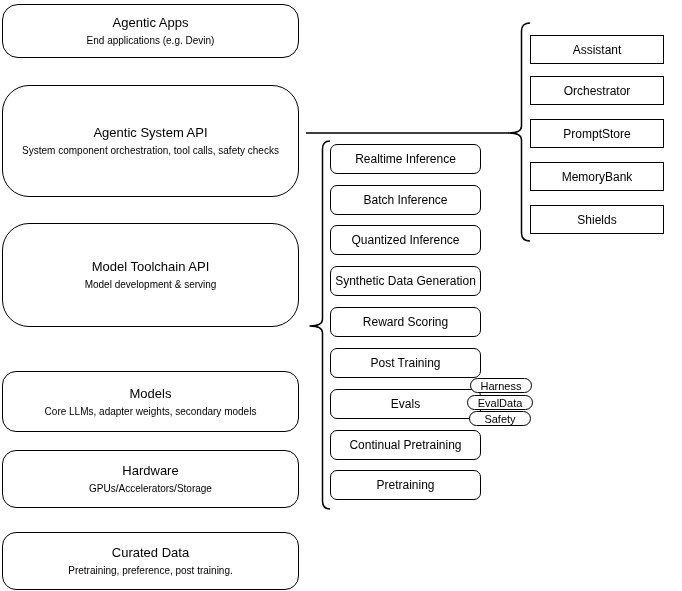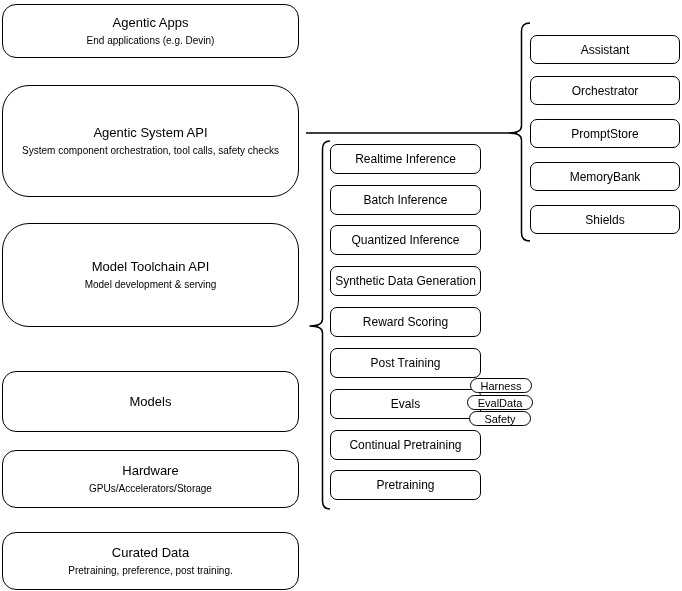--- a/index.html
+++ b/index.html
@@ -26,22 +26,22 @@
   }
   .layer { left: 2px; width: 297px; border-radius: 14px; }
   .layer.big { border-radius: 27px; }
   .layer .title { font-size: 13px; line-height: 15px; }
   .layer .subtitle { font-size: 10px; line-height: 12px; margin-top: 5px; }
   .svc {
     left: 330px; width: 151px; height: 30px;
     border-radius: 7px; font-size: 12px;
   }
   .comp {
-    left: 530px; width: 150px; height: 29px;
-    border-radius: 7px; font-size: 12px;
+    left: 530px; width: 134px; height: 29px;
+    border-radius: 0; font-size: 12px;
   }
   .pill {
     position: absolute;
     background: #ffffff;
     border: 1.4px solid #000000;
     border-radius: 9px;
     box-sizing: border-box;
     display: flex;
     align-items: center;
     justify-content: center;
@@ -60,37 +60,38 @@
 <body>
 
 <div class="canvas">
 
   <svg class="overlay" viewBox="0 0 682 591" xmlns="http://www.w3.org/2000/svg">
     <path d="M306,133 L509,133" fill="none" stroke="#000000" stroke-width="1.5"></path>
     <path d="M530,23 Q521.5,23 521.5,31 L521.5,126 Q521.5,133 509,133 Q521.5,133 521.5,140 L521.5,233 Q521.5,241 530,241" fill="none" stroke="#000000" stroke-width="1.5" stroke-linejoin="round"></path>
     <path d="M330,141 Q322.5,141 322.5,149 L322.5,319 Q322.5,326 310,326 Q322.5,326 322.5,333 L322.5,501 Q322.5,509 330,509" fill="none" stroke="#000000" stroke-width="1.5" stroke-linejoin="round"></path>
   </svg>
 
-  <div class="box layer" style="top:4px; height:54px;">
+  <div class="box layer" style="top:4px; height:54px;border-radius:16px;">
     <div class="title">Agentic Apps</div>
     <div class="subtitle">End applications (e.g. Devin)</div>
   </div>
 
   <div class="box layer big" style="top:85px; height:112px;">
     <div class="title">Agentic System API</div>
     <div class="subtitle">System component orchestration, tool calls, safety checks</div>
   </div>
 
   <div class="box layer big" style="top:223px; height:104px;">
     <div class="title">Model Toolchain API</div>
     <div class="subtitle">Model development &amp; serving</div>
   </div>
 
   <div class="box layer" style="top:371px; height:61px;">
     <div class="title">Models</div>
+    <div class="subtitle">Core LLMs, adapter weights, secondary models</div>
   </div>
 
   <div class="box layer" style="top:450px; height:58px;">
     <div class="title">Hardware</div>
     <div class="subtitle">GPUs/Accelerators/Storage</div>
   </div>
 
   <div class="box layer" style="top:532px; height:58px;">
     <div class="title">Curated Data</div>
     <div class="subtitle">Pretraining, preference, post training.</div>

